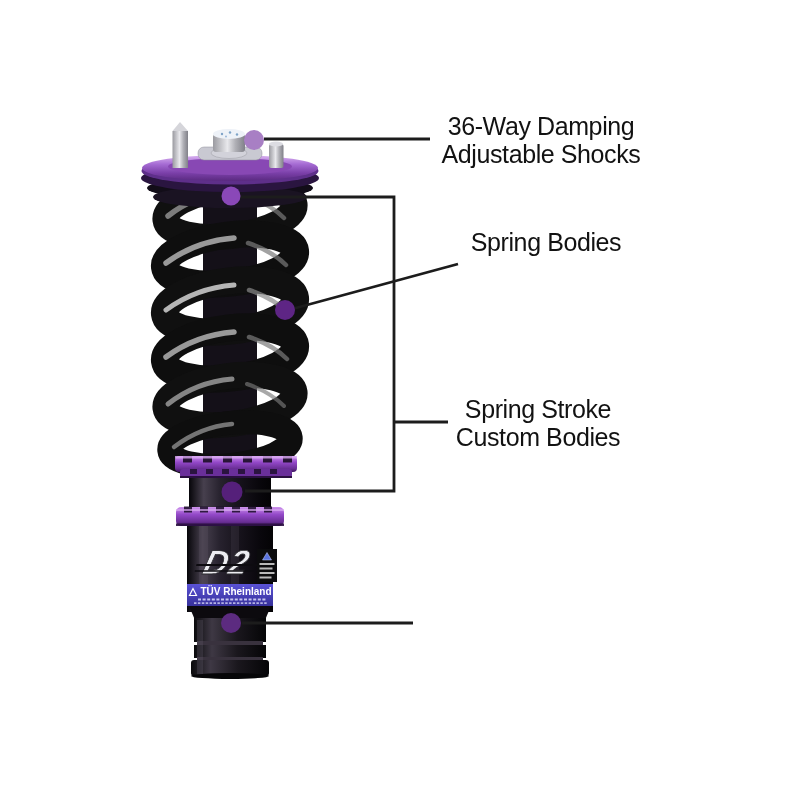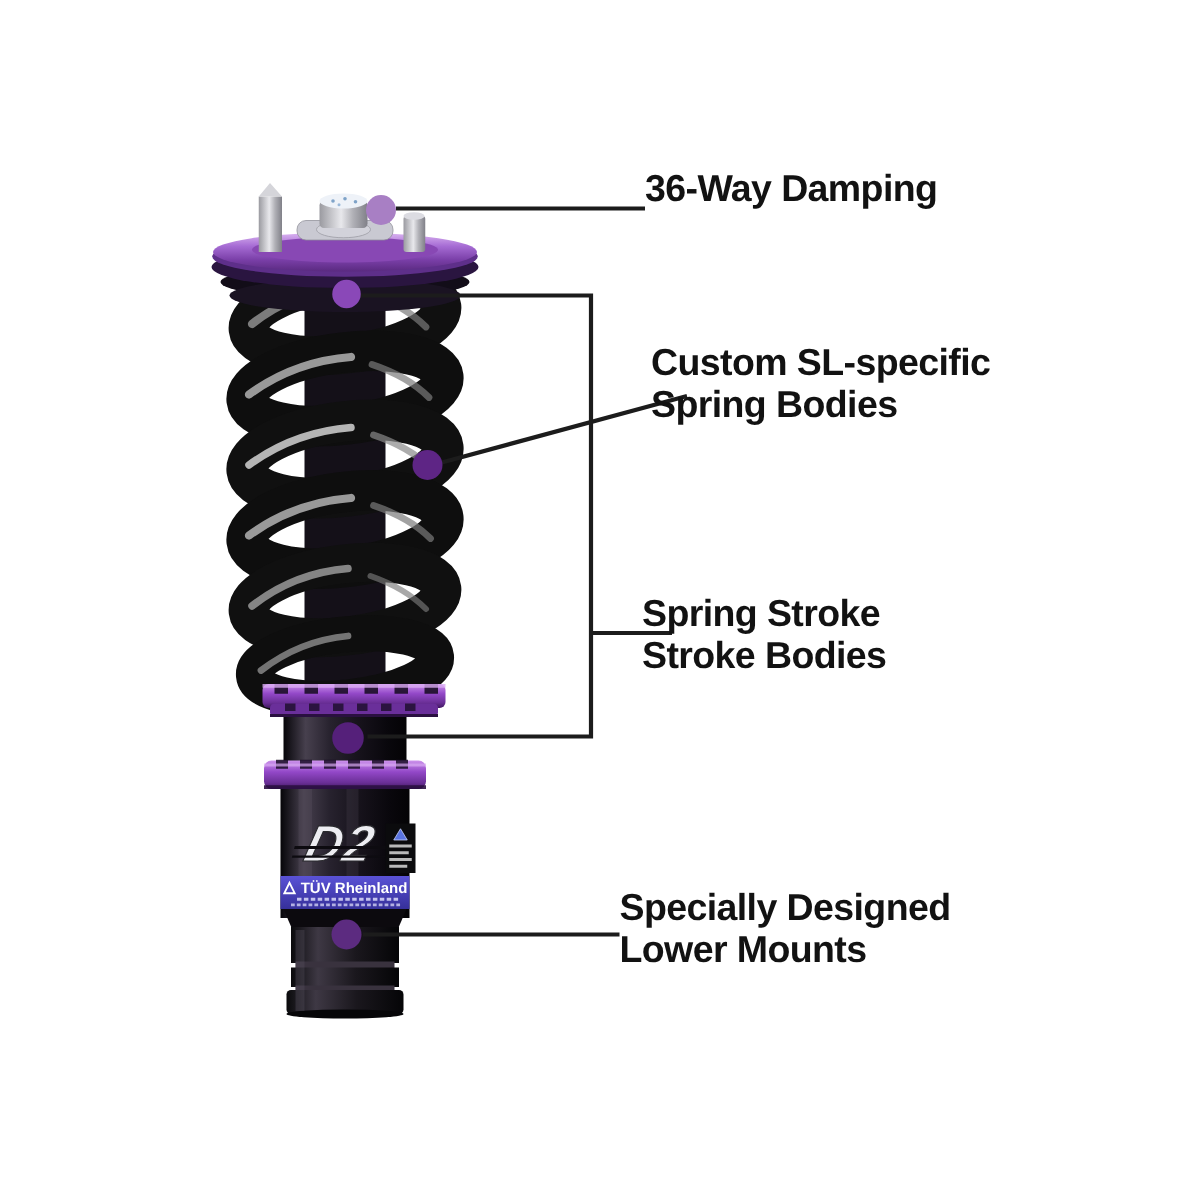--- a/index.html
+++ b/index.html
@@ -1,19 +1,19 @@
 <!DOCTYPE html>
 <html><head>
 <meta charset="utf-8">
 <style>
   html,body{margin:0;padding:0;background:#ffffff;}
   .page{position:relative;width:800px;height:800px;background:#ffffff;overflow:hidden;
         font-family:"Liberation Sans",sans-serif;}
   .art{position:absolute;left:0;top:0;width:800px;height:800px;}
-  .callout{position:absolute;color:#121212;font-weight:bold;
+  .callout{position:absolute;text-align:center;color:#121212;font-weight:normal;
            font-size:25px;line-height:28px;letter-spacing:-0.4px;white-space:nowrap;}
 </style>
 </head>
 <body>
 
 <div class="page">
 
   <svg class="art" viewBox="0 0 800 800" aria-hidden="true">
     <defs>
       <linearGradient id="gradPlate" x1="0" y1="0" x2="0" y2="1">
@@ -199,30 +199,26 @@
       <circle cx="254" cy="140" r="10" fill="#a87fc4"></circle>
       <circle cx="231" cy="196" r="9.5" fill="#8a48b8"></circle>
       <circle cx="285" cy="310" r="10" fill="#5e2585"></circle>
       <circle cx="232" cy="492" r="10.5" fill="#55207a"></circle>
       <circle cx="231" cy="623" r="10" fill="#5c2b80"></circle>
     </g>
   </svg>
 
   <div class="callout" style="left:430px;top:112px;width:222px;">
     <div>36-Way Damping</div>
+    <div>Adjustable Shocks</div>
   </div>
 
   <div class="callout" style="left:434px;top:228px;width:224px;">
-    <div>Custom SL-specific</div>
     <div>Spring Bodies</div>
   </div>
 
   <div class="callout" style="left:428px;top:395px;width:220px;">
     <div>Spring Stroke</div>
-    <div>Stroke Bodies</div>
+    <div>Custom Bodies</div>
   </div>
 
-  <div class="callout" style="left:413px;top:591px;width:222px;">
-    <div>Specially Designed</div>
-    <div>Lower Mounts</div>
-  </div>
 
 </div>
 
 </body></html>

